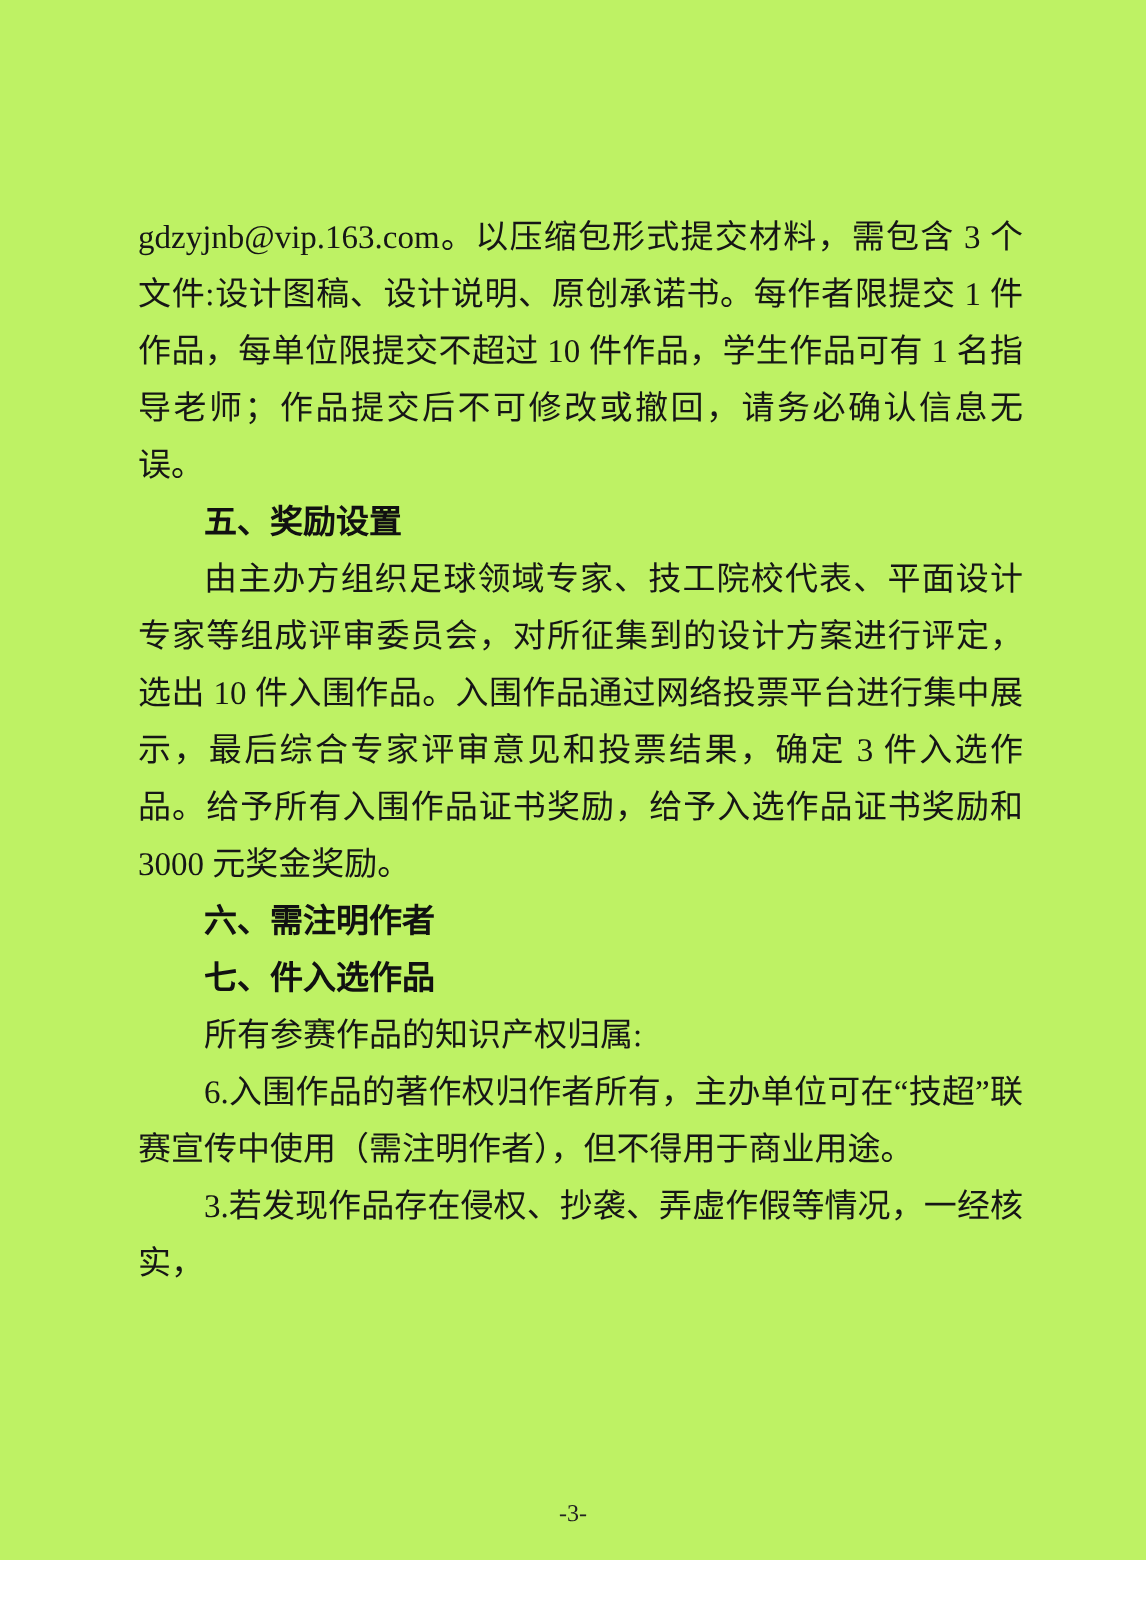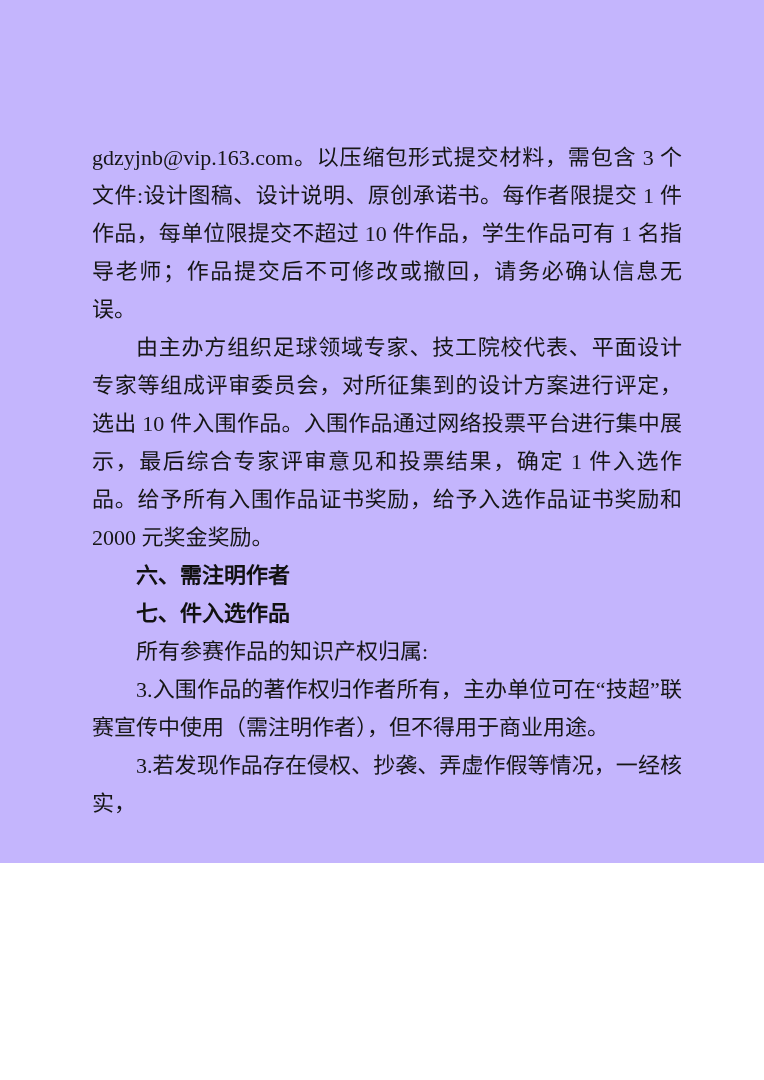--- a/index.html
+++ b/index.html
@@ -3,22 +3,22 @@
 <meta charset="utf-8">
 <style>
   html, body {
     margin: 0;
     padding: 0;
     background: #ffffff;
   }
   .page {
     position: relative;
     width: 764px;
-    height: 863px;
-    background: #c4b5fd;
+    height: 1040px;
+    background: #bef264;
     overflow: hidden;
     font-kerning: none;
   }
   .text-block {
     position: absolute;
     left: 92px;
     top: 139px;
     width: 590px;
     color: #161616;
     font-family: "Liberation Serif", "DejaVu Serif", serif;
@@ -57,25 +57,26 @@
   }
 </style>
 </head>
 <body>
 
 <div class="page">
   <div class="text-block">
 
     <p class="no-indent">gdzyjnb@vip.163.com。以压缩包形式提交材料，需包含 3 个文件:设计图稿、设计说明、原创承诺书。每作者限提交 1 件作品，每单位限提交不超过 10 件作品，学生作品可有 1 名指导老师；作品提交后不可修改或撤回，请务必确认信息无误。</p>
 
-    <p>由主办方组织足球领域专家、技工院校代表、平面设计专家等组成评审委员会，对所征集到的设计方案进行评定，选出 10 件入围作品。入围作品通过网络投票平台进行集中展示，最后综合专家评审意见和投票结果，确定 1 件入选作品。给予所有入围作品证书奖励，给予入选作品证书奖励和 2000 元奖金奖励。</p>
+    <h3 class="heading">五、奖励设置</h3>
+    <p>由主办方组织足球领域专家、技工院校代表、平面设计专家等组成评审委员会，对所征集到的设计方案进行评定，选出 10 件入围作品。入围作品通过网络投票平台进行集中展示，最后综合专家评审意见和投票结果，确定 3 件入选作品。给予所有入围作品证书奖励，给予入选作品证书奖励和 3000 元奖金奖励。</p>
 
     <h3 class="heading">六、需注明作者</h3>
 
     <h3 class="heading">七、件入选作品</h3>
     <p>所有参赛作品的知识产权归属:</p>
-    <p>3.入围作品的著作权归作者所有，主办单位可在“技超”联赛宣传中使用（需注明作者），但不得用于商业用途。</p>
+    <p>6.入围作品的著作权归作者所有，主办单位可在“技超”联赛宣传中使用（需注明作者），但不得用于商业用途。</p>
     <p>3.若发现作品存在侵权、抄袭、弄虚作假等情况，一经核实，</p>
 
   </div>
 
   <div class="page-number">-3-</div>
 </div>
 
 </body></html>

